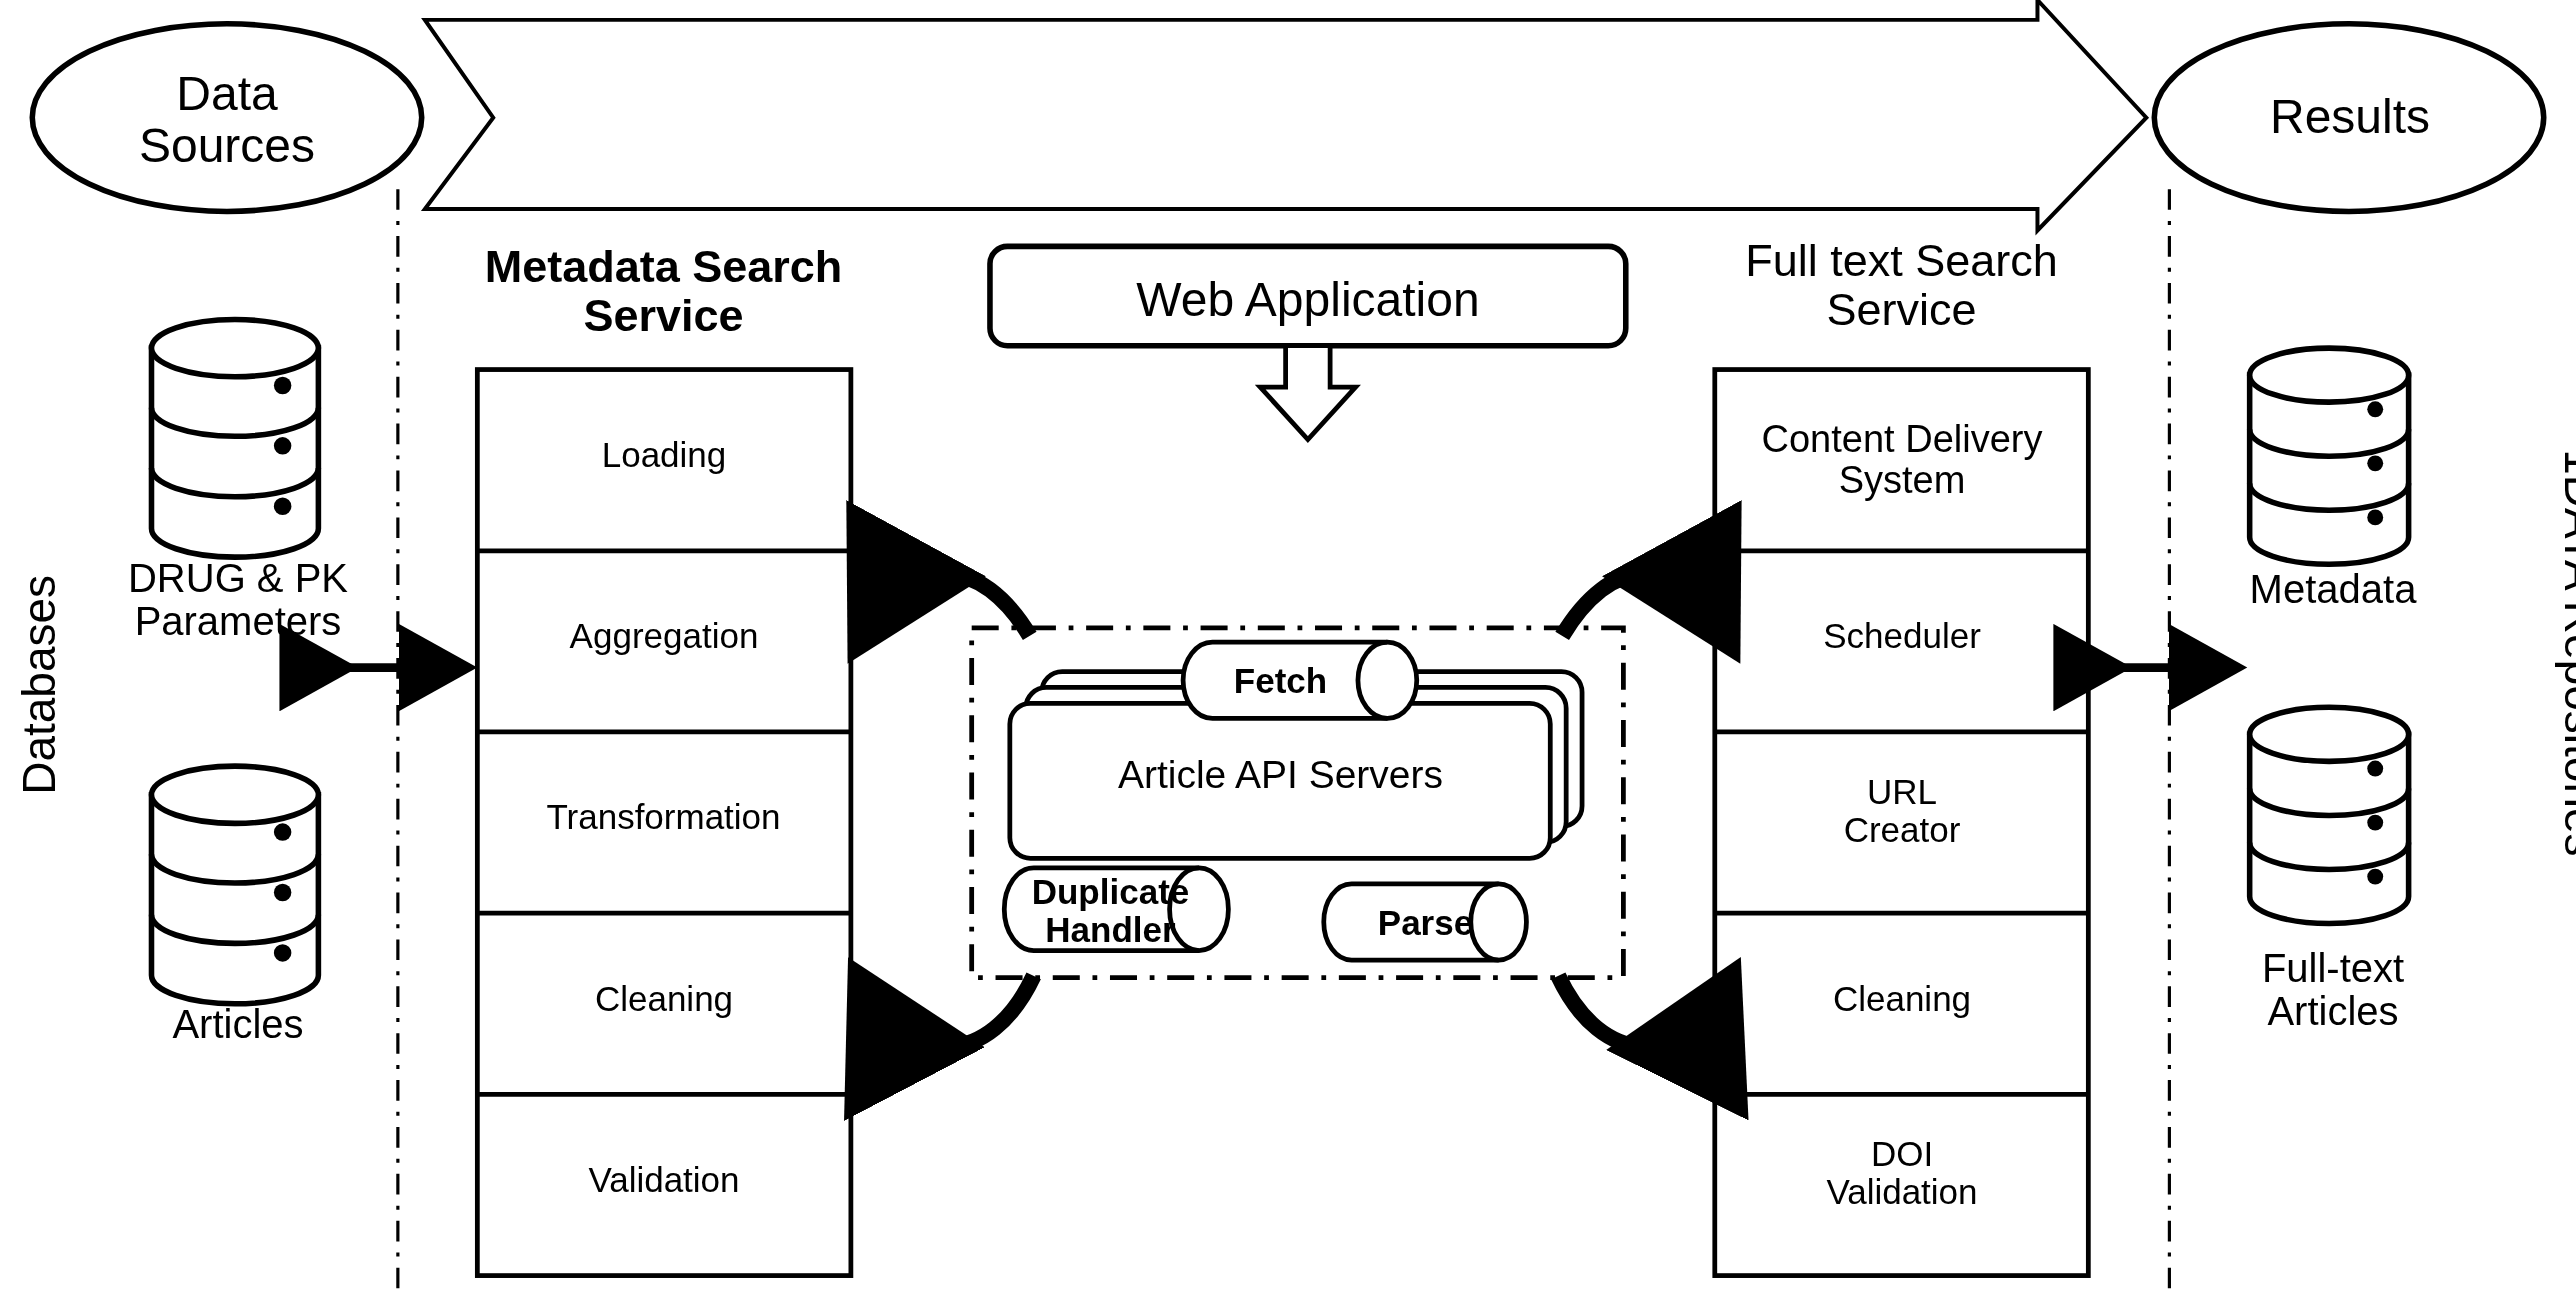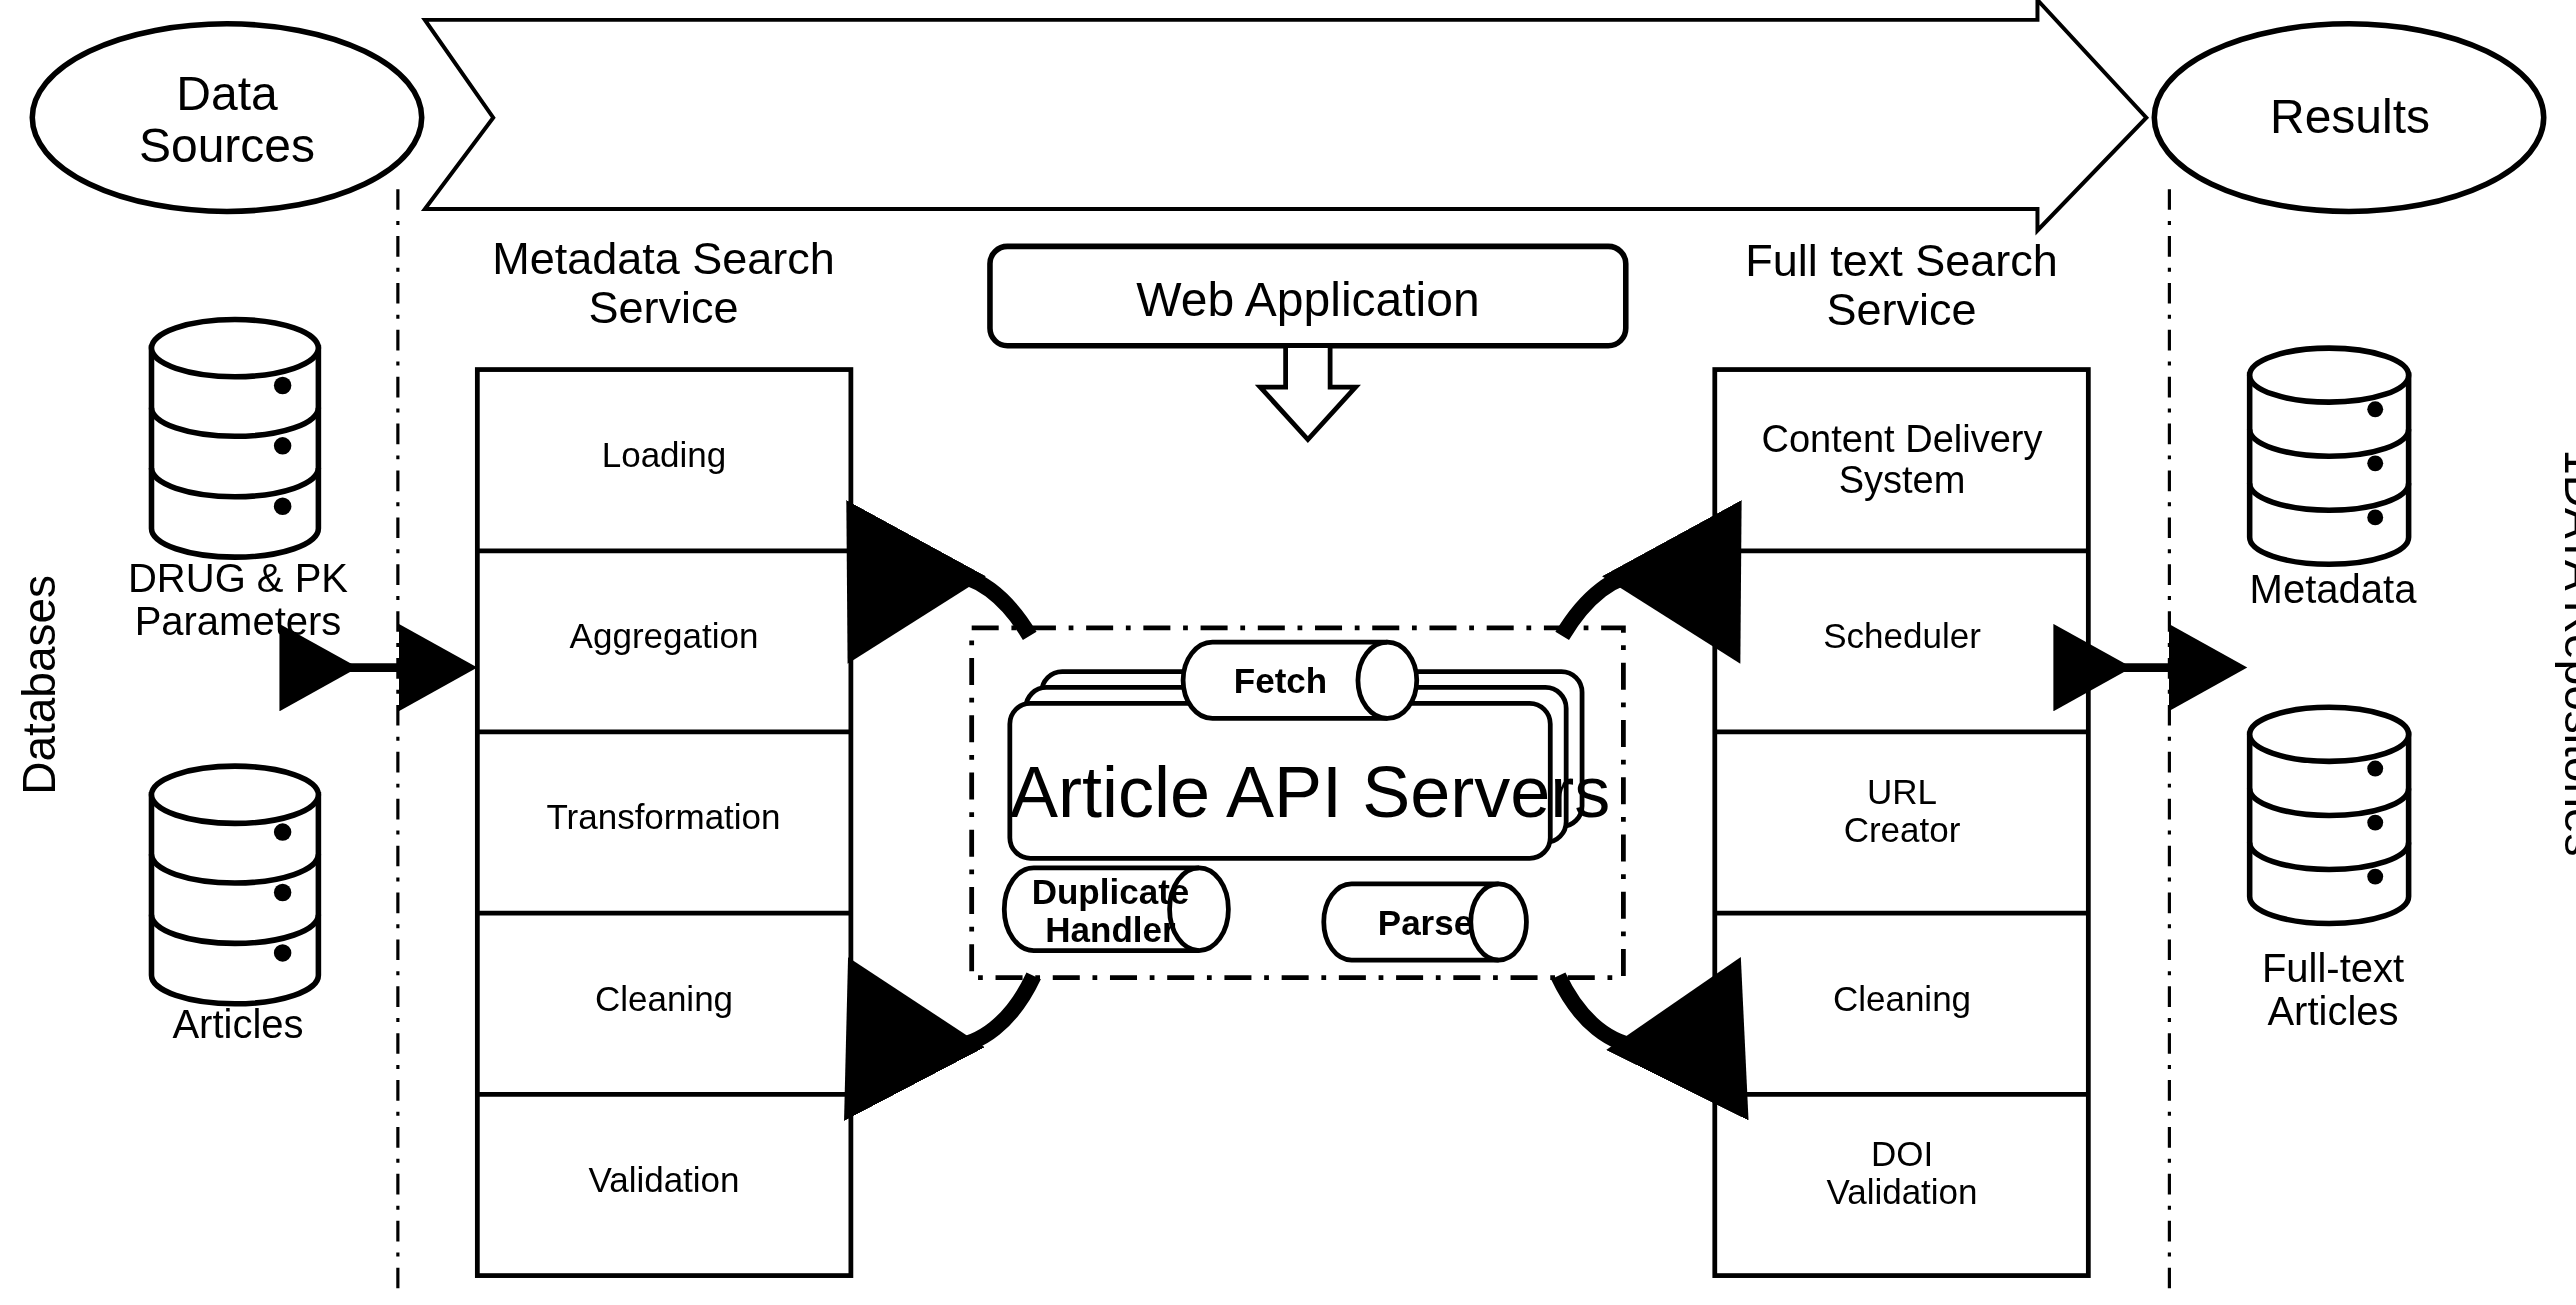--- a/index.html
+++ b/index.html
@@ -9,21 +9,21 @@
   svg.layer{pointer-events:none;}
   .txt{position:absolute;text-align:center;line-height:1.08;color:#000;white-space:pre;}
   .ellipse-label{font-size:48px;}
   .banner-label{font-size:52px;}
   .colhead{font-size:45px;}
   .cell{font-size:35px;}
   .cell-sm{font-size:38px;}
   .dbcap{font-size:40px;}
   .side-rot{font-size:46px;}
   .pill{font-size:35px;font-weight:bold;}
-  .stackname{font-size:72px;text-align:center;}
+  .stackname{font-size:39px;text-align:center;}
   .webapp{font-size:48px;}
 </style>
 </head>
 <body>
 
 <svg class="layer" viewBox="0 0 3240 1642">
   <defs>
     <marker id="ah" markerWidth="10" markerHeight="10" refX="7" refY="5" orient="auto">
       <path d="M0,0 L9,5 L0,10 z" fill="#000"></path>
     </marker>
@@ -163,21 +163,21 @@
   <div class="txt side-rot" style="left:2326px;top:628px;width:509px;transform:rotate(90deg);transform-origin:center;">1DATA Repositories</div>
 
   <div class="txt dbcap" style="left:87px;top:557px;width:302px;">DRUG &amp; PK
 Parameters</div>
   <div class="txt dbcap" style="left:87px;top:1003px;width:302px;">Articles</div>
 
   <div class="txt dbcap" style="left:2186px;top:568px;width:294px;">Metadata</div>
   <div class="txt dbcap" style="left:2186px;top:947px;width:294px;">Full-text
 Articles</div>
 
-  <div class="txt colhead" style="left:457px;top:235px;width:413px;">Metadata Search
+  <div class="txt colhead" style="left:457px;top:243px;width:413px;font-weight:bold;">Metadata Search
 Service</div>
   <div class="txt cell" style="left:477px;top:436px;width:374px;">Loading</div>
   <div class="txt cell" style="left:467px;top:798px;width:393px;">Transformation</div>
   <div class="txt cell" style="left:477px;top:617px;width:374px;">Aggregation</div>
   <div class="txt cell" style="left:477px;top:980px;width:374px;">Cleaning</div>
   <div class="txt cell" style="left:477px;top:1161px;width:374px;">Validation</div>
 
   <div class="txt colhead" style="left:1695px;top:237px;width:413px;">Full text Search
 Service</div>
   <div class="txt cell-sm" style="left:1715px;top:419px;width:374px;">Content Delivery

